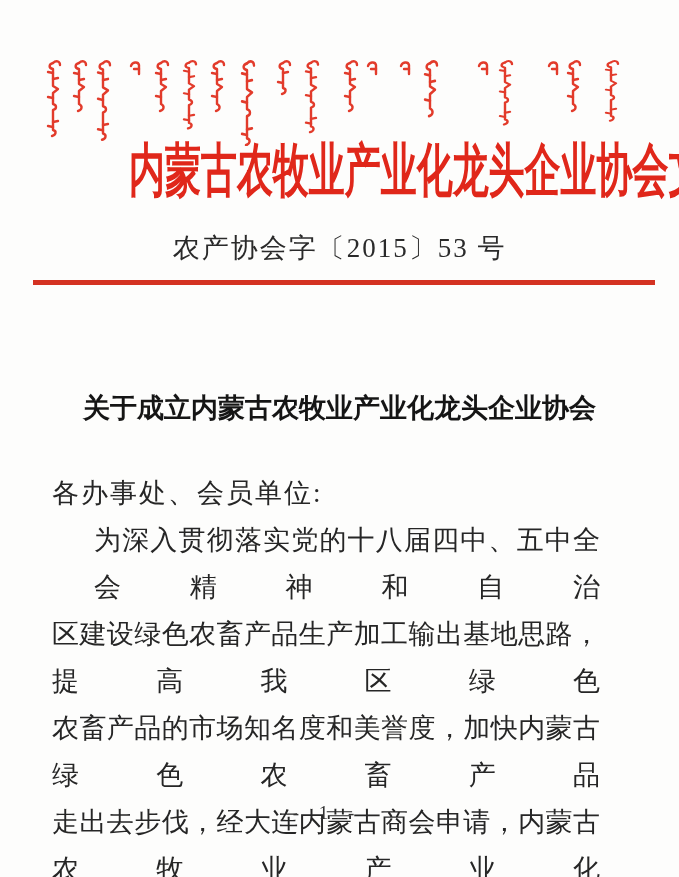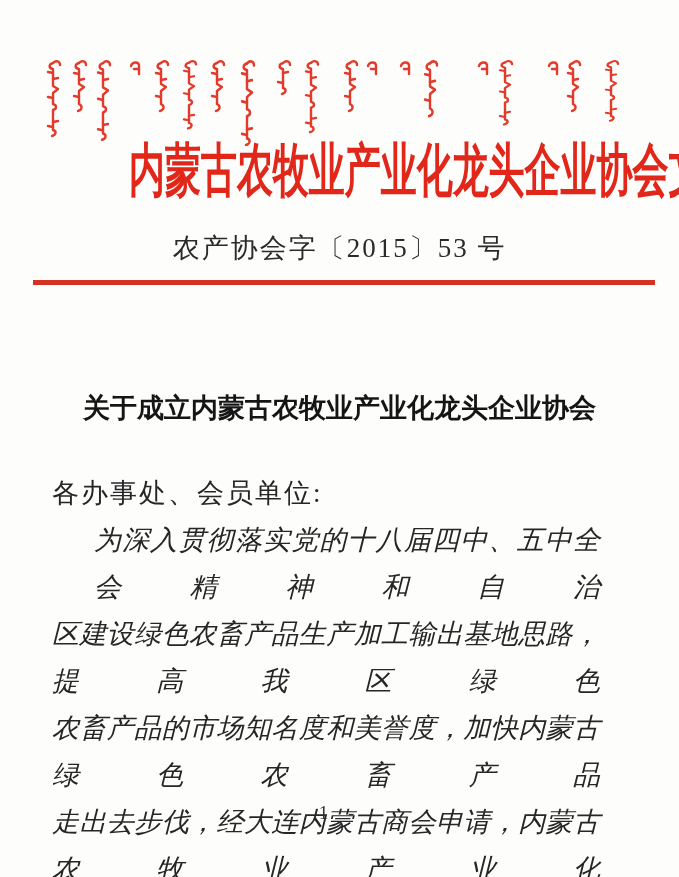--- a/index.html
+++ b/index.html
@@ -83,21 +83,21 @@
   .body-text {
     position: absolute;
     top: 470px;
     left: 52px;
     width: 548px;
     font-size: 27px;
     line-height: 47px;
     color: #262626;
   }
   .salutation { text-align: left; letter-spacing: 2px; }
-  .jline { text-align: justify; text-align-last: justify; font-style: italic; }
+  .jline { text-align: justify; text-align-last: justify; }
   .jline.indent { padding-left: 42px; }
 
   
   .page-number {
     position: absolute;
     top: 802px;
     left: -14px;
     width: 679px;
     text-align: center;
     font-size: 19px;

